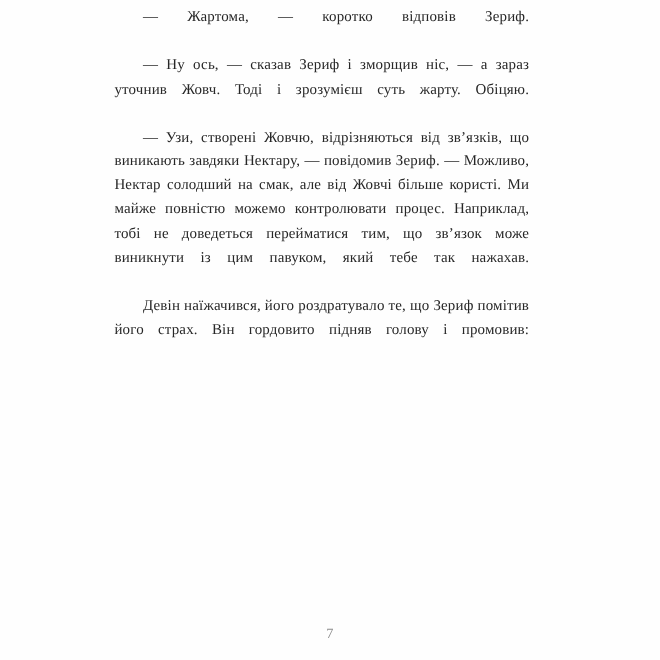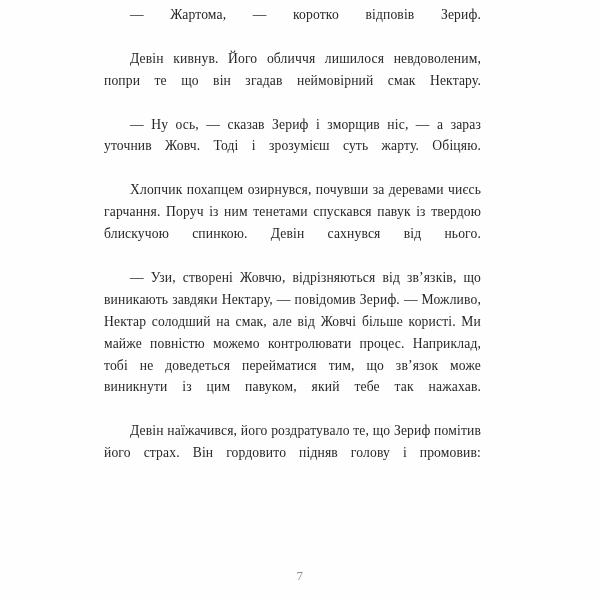--- a/index.html
+++ b/index.html
@@ -66,22 +66,20 @@
     letter-spacing: 0.3px;
   }
 </style>
 </head>
 <body>
 
 <div class="page">
 
   <div class="text-block">
     <p class="para">— Жартома, — коротко відповів Зериф.</p>
-    <p class="para">Девін кивнув. Його обличчя лишилося невдоволеним, попри те що він згадав неймовірний смак Нектару.</p>
     <p class="para">— Ну ось, — сказав Зериф і зморщив ніс, — а зараз уточнив Жовч. Тоді і зрозумієш суть жарту. Обіцяю.</p>
-    <p class="para">Хлопчик похапцем озирнувся, почувши за деревами чиєсь гарчання. Поруч із ним тенетами спускався павук із твердою блискучою спинкою. Девін сахнувся від нього.</p>
     <p class="para">— Узи, створені Жовчю, відрізняються від зв’язків, що виникають завдяки Нектару, — повідомив Зериф. — Можливо, Нектар солодший на смак, але від Жовчі більше користі. Ми майже повністю можемо контролювати процес. Наприклад, тобі не доведеться перейматися тим, що зв’язок може виникнути із цим павуком, який тебе так нажахав.</p>
     <p class="para">Девін наїжачився, його роздратувало те, що Зериф помітив його страх. Він гордовито підняв голову і промовив:</p>
   </div>
 
   <div class="page-number">7</div>
 
 </div>
 
 </body></html>

